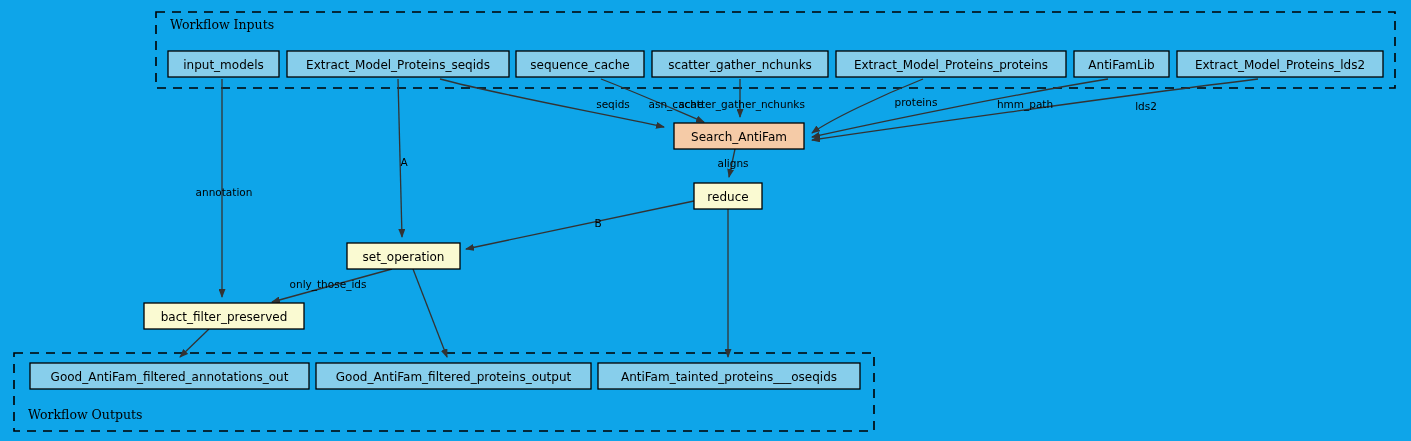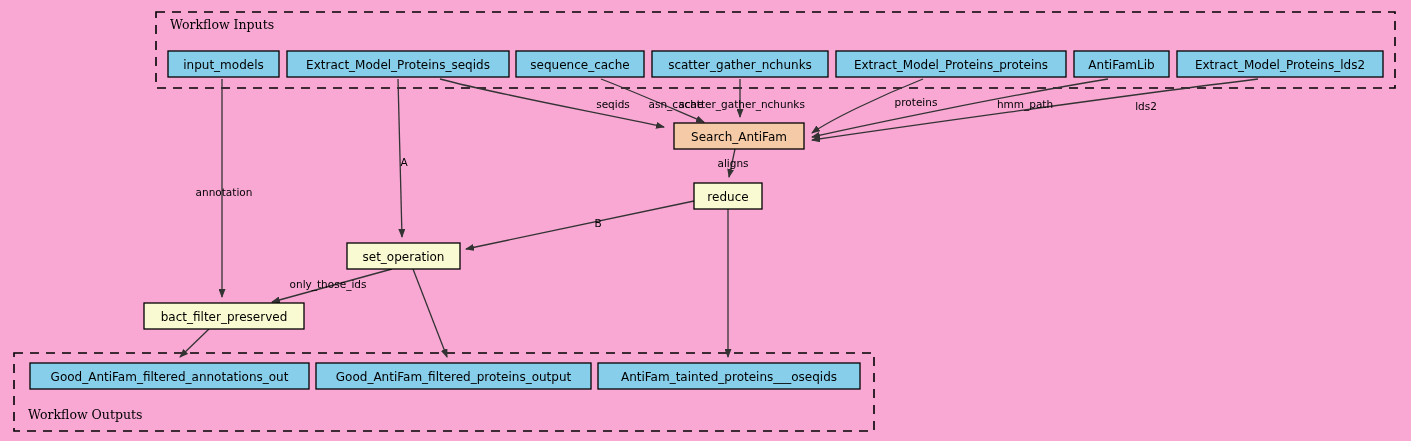--- a/index.html
+++ b/index.html
@@ -10,21 +10,21 @@
   body {
     width: 1411px;
     height: 441px;
     font-family: "DejaVu Sans", sans-serif;
     overflow: hidden;
   }
   #diagram-root {
     position: relative;
     width: 1411px;
     height: 441px;
-    background: #f9a8d4;
+    background: #0ea5e9;
   }
   svg.canvas {
     position: absolute;
     top: 0; left: 0;
     width: 1411px;
     height: 441px;
   }
   .cluster-box {
     fill: none;
     stroke: #000000;

